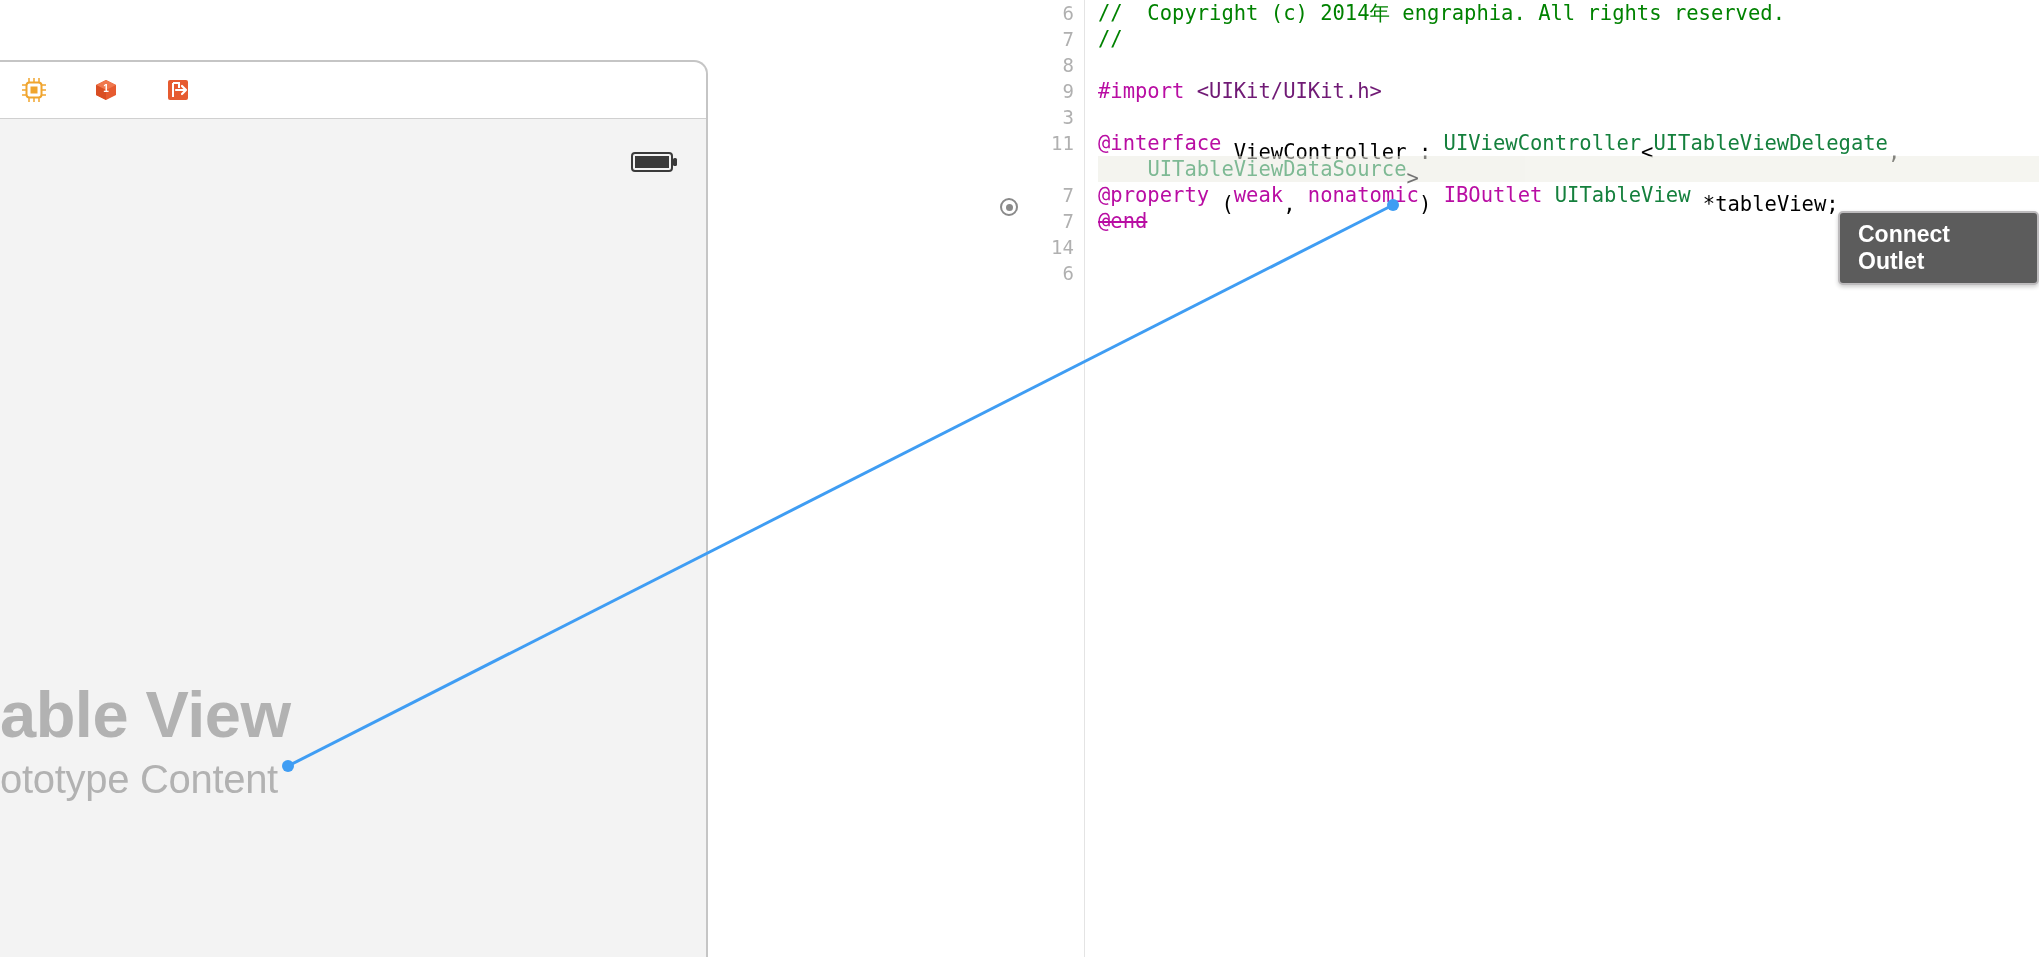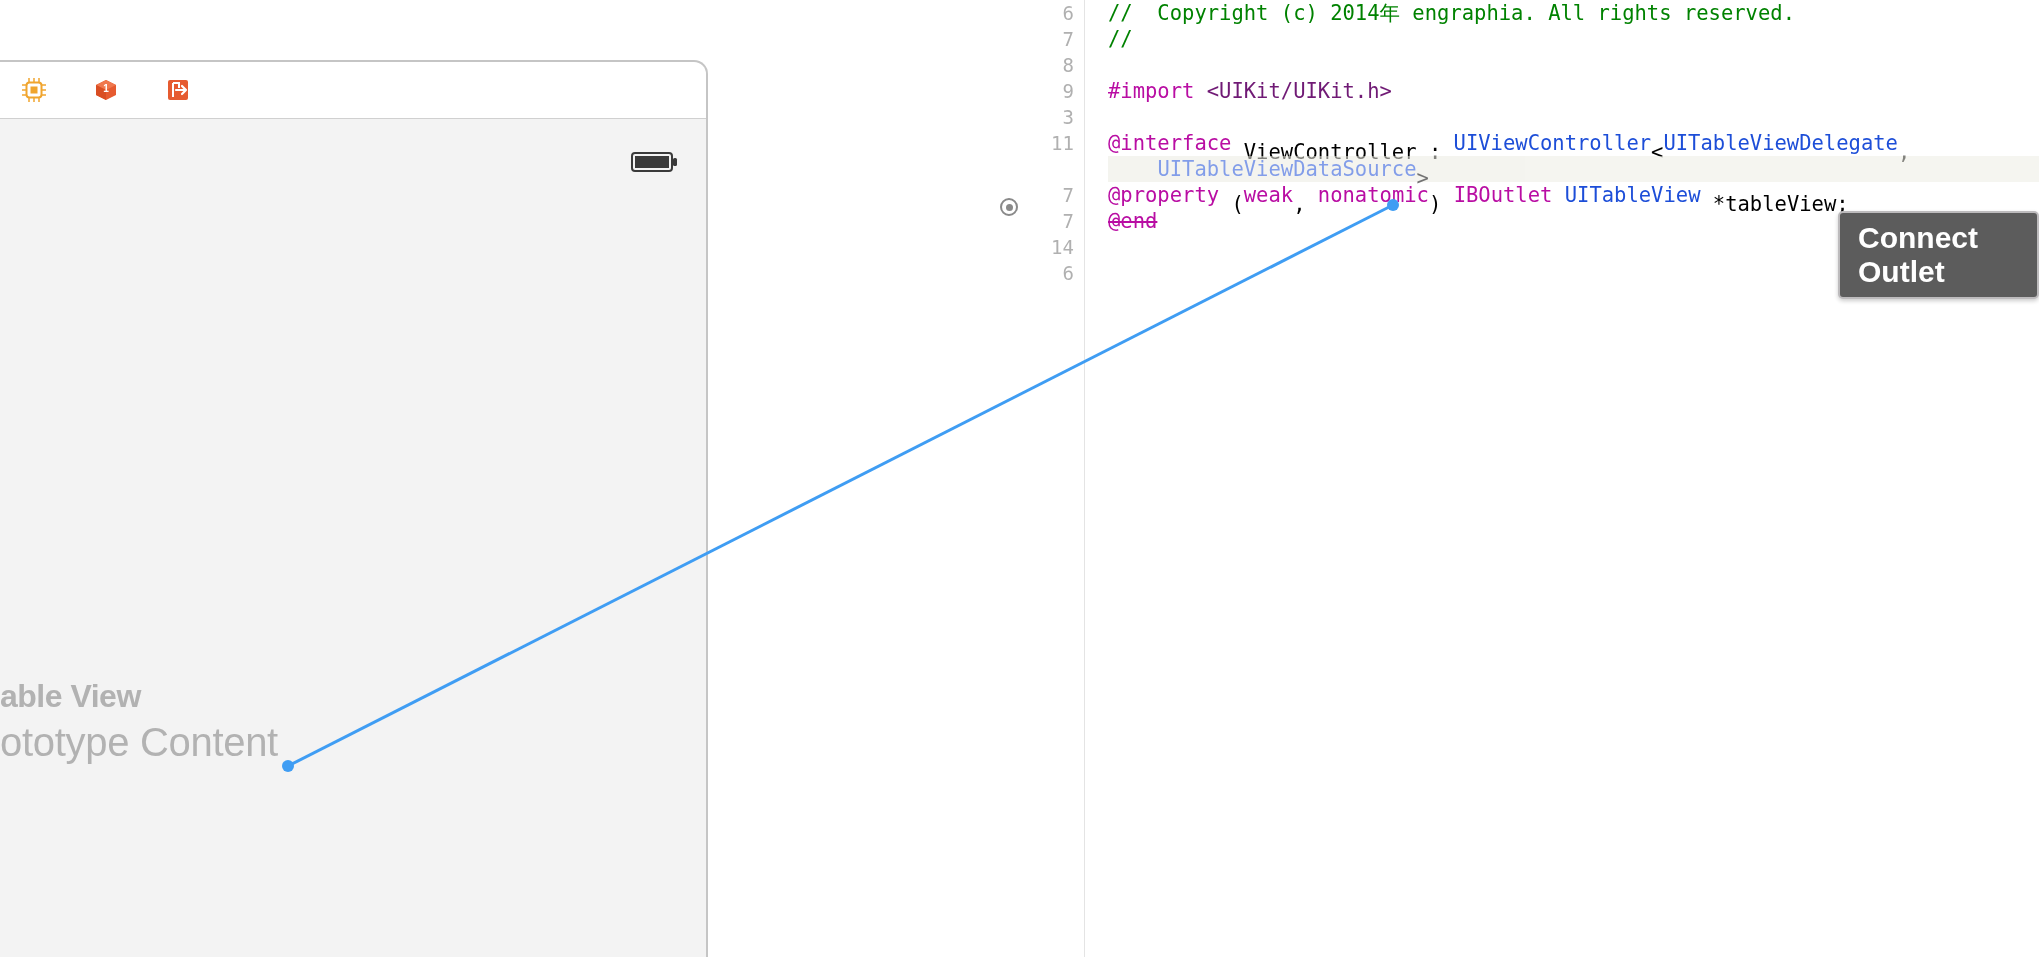--- a/index.html
+++ b/index.html
@@ -39,21 +39,21 @@
     width: 48px; height: 22px;
   }
   .ib-placeholder {
     position: absolute;
     left: 0; top: 560px;
     color: #b2b2b2;
     font-family: "Helvetica Neue", Helvetica, Arial, sans-serif;
     font-weight: 500;
     line-height: 1.1;
   }
-  .ib-placeholder .line1 { font-size: 32px; font-weight: 600; letter-spacing: -0.5px; }
+  .ib-placeholder .line1 { font-size: 65px; font-weight: 600; letter-spacing: -0.5px; }
   .ib-placeholder .line2 { font-size: 40px; font-weight: 500; margin-top: 6px; letter-spacing: -0.3px; }
 
   
   .editor {
     position: absolute;
     left: 1020px; top: 0;
     right: 0;
     height: 100%;
     background: #ffffff;
     font-size: 20.5px;
@@ -67,40 +67,40 @@
     text-align: right;
     color: #b0b0b0;
     padding-top: 0;
     padding-right: 10px;
     font-size: 19px;
   }
   .gutter .gline { height: 26px; }
   .code-area {
     position: absolute;
     left: 66px; top: 0; right: 0; bottom: 0;
-    padding-left: 22px;
+    padding-left: 12px;
     white-space: pre;
   }
   .code-area .cline { height: 26px; display: flex; align-items: center; position: relative; }
   .hl-bg {
     position: absolute; left: 0; right: 0; top: 0; bottom: 0;
     background: #ecece3;
     z-index: -2;
   }
   .sel-bg {
     position: absolute;
     background: #cbe3fb;
     border: 1px solid #8fb8e0;
     border-radius: 4px;
     z-index: -1;
   }
   .c-comment { color: #008200; }
   .c-keyword { color: #b90da3; }
   .c-string  { color: #701a75; }
-  .c-type    { color: #1d4ed8; }
+  .c-type    { color: #15803d; }
   .c-iboutlet{ color: #b90da3; }
   .c-plain   { color: #000000; margin-top: 17px; }
   .c-strike  { color: #b90da3; text-decoration: line-through; text-decoration-thickness: 2px; text-align: center; }
 
   
   .outlet-dot {
     position: absolute;
     left: 1000px;
     top: 198px;
     width: 18px; height: 18px;
@@ -125,21 +125,21 @@
   }
   .tooltip {
     position: absolute;
     left: 1838px; top: 211px;
     padding: 8px 18px;
     background: #5c5c5c;
     border: 2px solid #bdbbbd;
     border-radius: 5px;
     color: #ffffff;
     font-family: "Helvetica Neue", Helvetica, Arial, sans-serif;
-    font-size: 30px;
+    font-size: 23px;
     font-weight: 600;
     box-shadow: 0 2px 4px rgba(0,0,0,0.2);
     z-index: 6;
   }
 </style>
 </head>
 <body>
 
 <div class="root">
 

